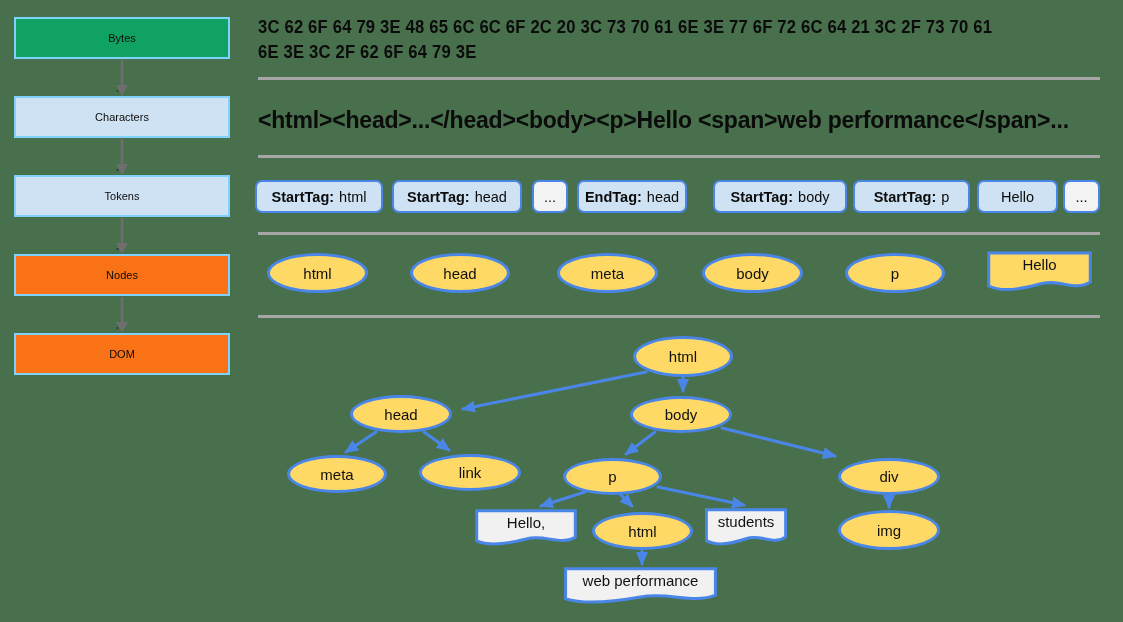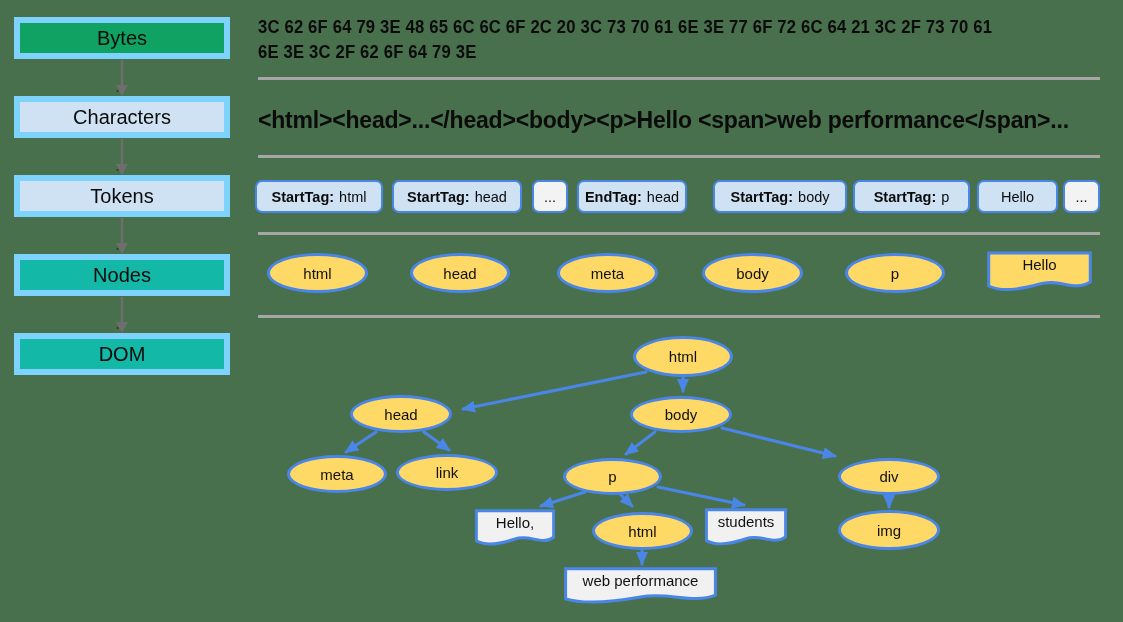--- a/index.html
+++ b/index.html
@@ -6,27 +6,27 @@
   html,body{margin:0;padding:0;}
   body{
     width:1123px;height:622px;position:relative;overflow:hidden;
     background:#48704C;
     font-family:"Liberation Sans","DejaVu Sans",sans-serif;
     color:#0b0b0b;
   }
   
   .stage{
     position:absolute;left:14px;width:216px;height:42px;
-    border:6px solid #7dd3fc;box-sizing:border-box;
+    border:2px solid #7dd3fc;box-sizing:border-box;
     display:flex;align-items:center;justify-content:center;
-    font-size:20px;color:#0b0b0b;
+    font-size:11px;color:#0b0b0b;
   }
   .stage-green{background:#10A263;}
   .stage-blue{background:#CFE2F3;}
-  .stage-yellow{background:#14b8a6;}
+  .stage-yellow{background:#f97316;}
   .flow-arrow{position:absolute;left:115px;width:14px;height:36px;}
   
   .sep{position:absolute;left:258px;width:842px;height:3px;background:#A6A6A6;}
   
   .hexline{
     position:absolute;left:258px;width:860px;
     font-size:17.5px;font-weight:700;letter-spacing:.2px;line-height:25px;
     transform:scaleX(.95);transform-origin:left center;white-space:nowrap;
   }
   
@@ -170,25 +170,25 @@
     <line x1="658" y1="487" x2="744" y2="505" marker-end="url(#ah)"></line>
     <line x1="642" y1="551" x2="642" y2="564" marker-end="url(#ah)"></line>
     <line x1="889" y1="496" x2="889" y2="507" marker-end="url(#ah)"></line>
   </g>
 </svg>
 
 <div class="ellipse" style="left:633px;top:336px;width:100px;height:41px">html</div>
 <div class="ellipse" style="left:350px;top:395px;width:102px;height:38px">head</div>
 <div class="ellipse" style="left:630px;top:396px;width:102px;height:37px">body</div>
 <div class="ellipse" style="left:287px;top:455px;width:100px;height:38px">meta</div>
-<div class="ellipse" style="left:396px;top:454px;width:102px;height:37px">link</div>
+<div class="ellipse" style="left:419px;top:454px;width:102px;height:37px">link</div>
 <div class="ellipse" style="left:563px;top:458px;width:99px;height:37px">p</div>
 <div class="ellipse" style="left:838px;top:458px;width:102px;height:37px">div</div>
 
-<div class="textnode tn-white" style="left:475px;top:509px;width:80px;height:40px">
+<div class="textnode tn-white" style="left:475px;top:509px;width:102px;height:40px">
   <svg viewBox="0 0 120 44" preserveAspectRatio="none">
       <path d="M2,2 L118,2 L118,31 C 100,41 82,27 60,33 C 40,38 16,41 2,35 Z" stroke="#4A86E8" stroke-width="3" vector-effect="non-scaling-stroke"></path>
     </svg>
   <span class="tn-label">Hello,</span>
 </div>
 
 <div class="ellipse" style="left:592px;top:512px;width:101px;height:38px">html</div>
 
 <div class="textnode tn-white" style="left:705px;top:508px;width:82px;height:41px">
   <svg viewBox="0 0 120 44" preserveAspectRatio="none">

